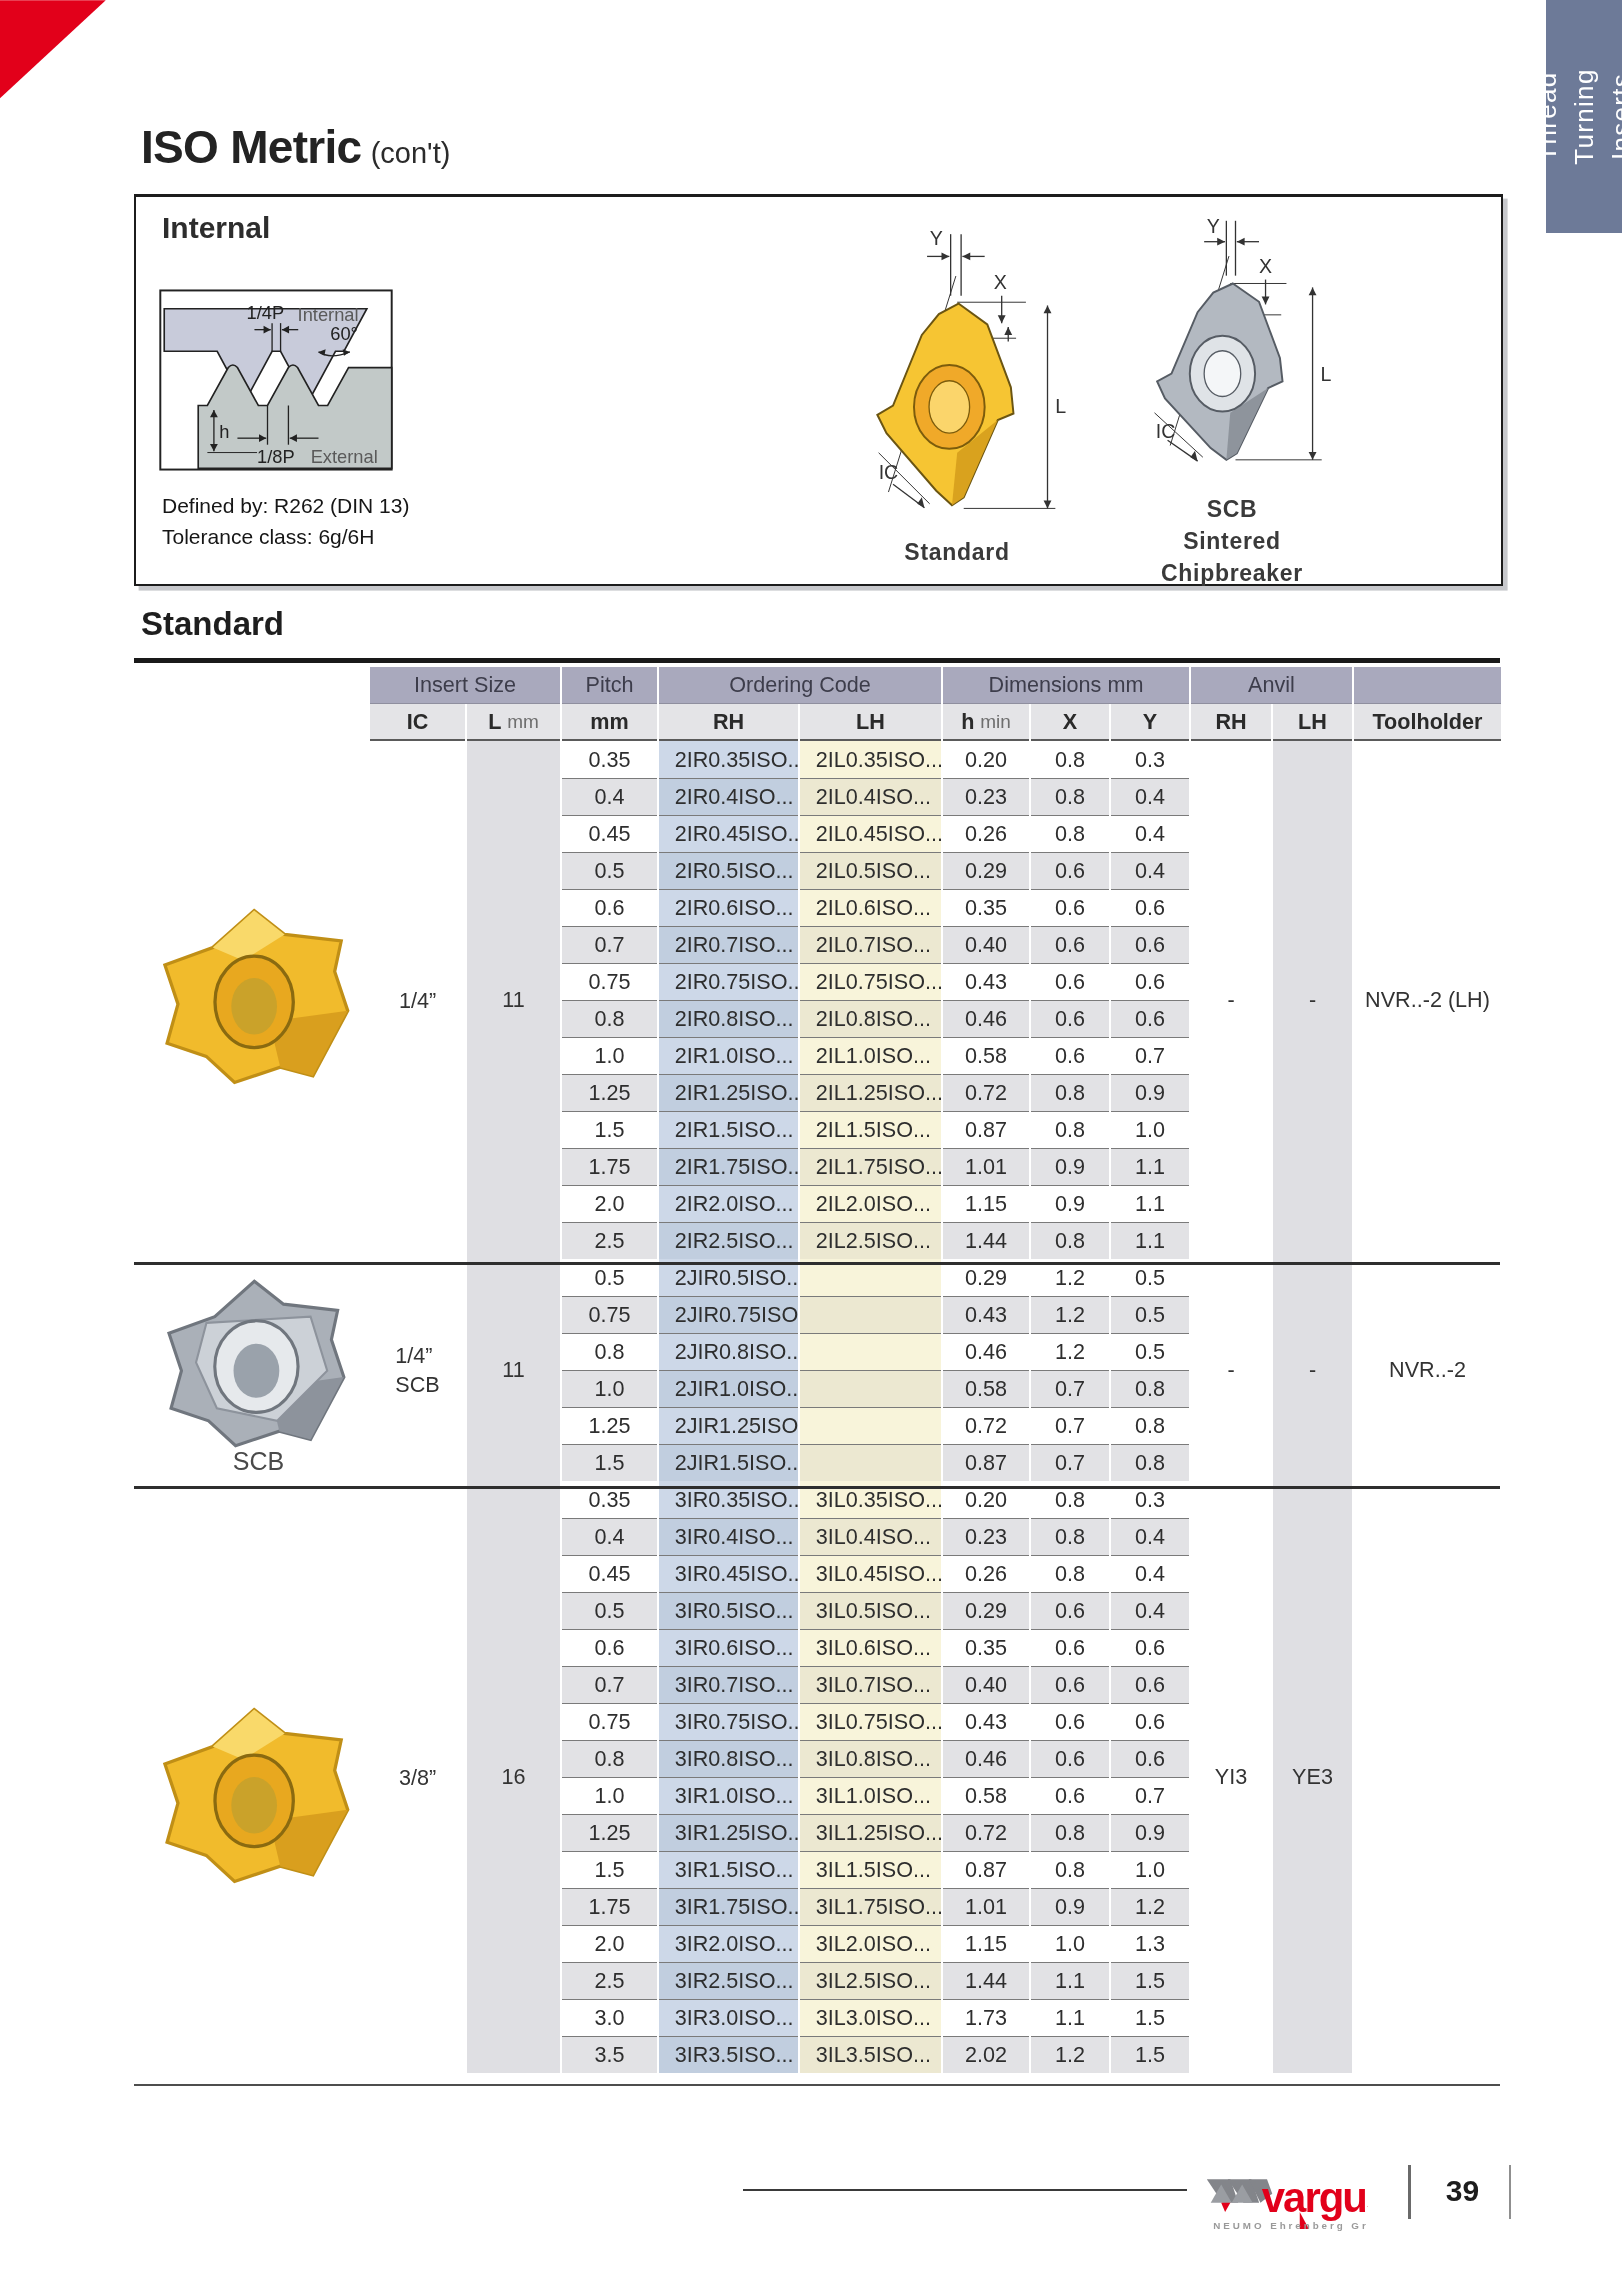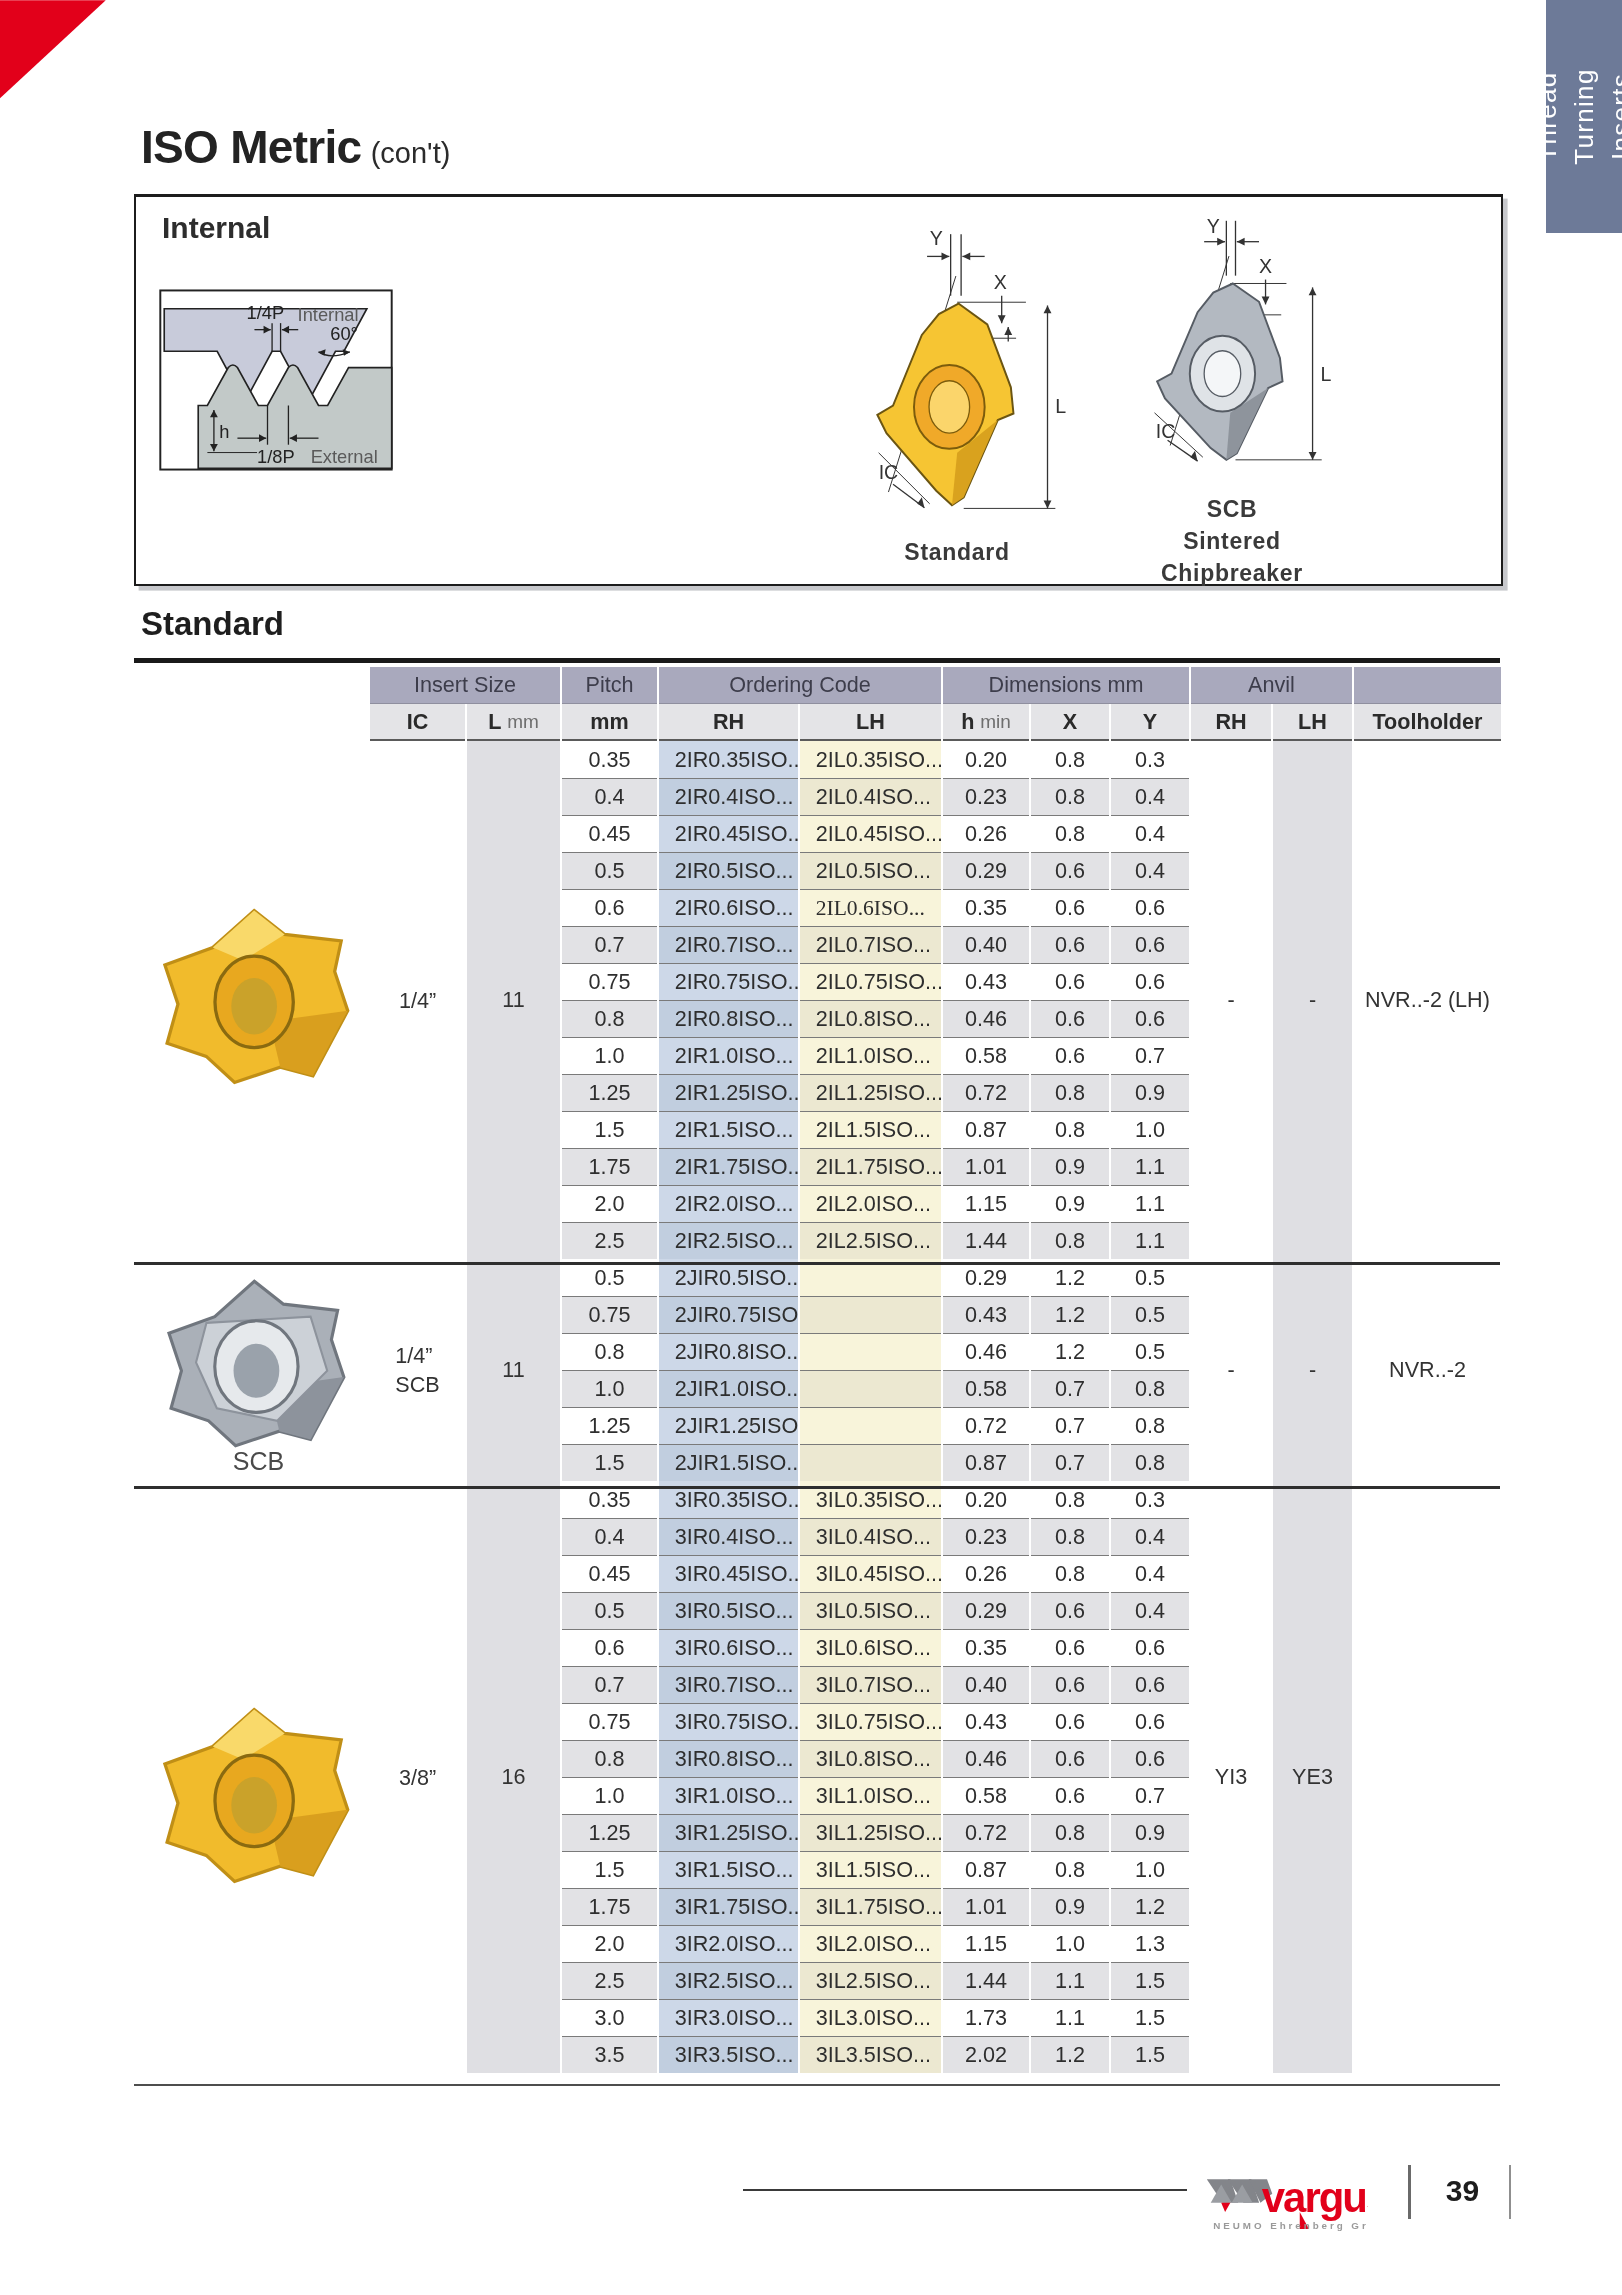--- a/index.html
+++ b/index.html
@@ -111,20 +111,22 @@
     <line x1="166" y1="178" x2="166" y2="238" stroke="#222" stroke-width="2"></line>
     <line x1="198" y1="178" x2="198" y2="238" stroke="#222" stroke-width="2"></line>
     <line x1="120" y1="228" x2="164" y2="228" stroke="#222" stroke-width="2"></line>
     <polygon points="164,228 153,222 153,234" fill="#222"></polygon>
     <line x1="244" y1="228" x2="200" y2="228" stroke="#222" stroke-width="2"></line>
     <polygon points="200,228 211,222 211,234" fill="#222"></polygon>
     <text x="150" y="266" font-size="28" fill="#222">1/8P</text>
     <text x="232" y="266" font-size="28" fill="#5a5a5a">External</text>
   </svg>
 
+  <div id="internal-notes" class="abs">Defined by: R262 (DIN 13)
+Tolerance class: 6g/6H</div>
 
   <svg class="abs" style="left:723px;top:19.6px" width="216" height="321" viewBox="0 0 330 490">
     <g stroke="#333" stroke-width="2">
       <line x1="148" y1="90" x2="45" y2="420" stroke-width="1.5"></line>
       <line x1="140" y1="26" x2="140" y2="120" stroke-width="2"></line>
       <line x1="156" y1="26" x2="156" y2="120" stroke-width="2"></line>
       <line x1="104" y1="60" x2="138" y2="60"></line>
         <polygon points="138,60 126,54 126,66" fill="#333" stroke="none"></polygon>
       <line x1="192" y1="60" x2="158" y2="60"></line>
         <polygon points="158,60 170,54 170,66" fill="#333" stroke="none"></polygon>
@@ -241,21 +243,21 @@
     <div class="cell st0 sep" style="grid-area: 5 / 7;">0.8</div>
     <div class="cell st0 sep" style="grid-area: 5 / 8;">0.4</div>
     <div class="cell st1 sep" style="grid-area: 6 / 3;">0.5</div>
     <div class="cell rh1 sep left" style="grid-area: 6 / 4;">2IR0.5ISO...</div>
     <div class="cell lh1 sep left" style="grid-area: 6 / 5;">2IL0.5ISO...</div>
     <div class="cell st1 sep" style="grid-area: 6 / 6;">0.29</div>
     <div class="cell st1 sep" style="grid-area: 6 / 7;">0.6</div>
     <div class="cell st1 sep" style="grid-area: 6 / 8;">0.4</div>
     <div class="cell st0 sep" style="grid-area: 7 / 3;">0.6</div>
     <div class="cell rh0 sep left" style="grid-area: 7 / 4;">2IR0.6ISO...</div>
-    <div class="cell lh0 sep left" style="grid-area: 7 / 5; font-family: Liberation Serif, serif;">2IL0.6ISO...</div>
+    <div class="cell lh0 sep left" style="grid-area: 7 / 5;">2IL0.6ISO...</div>
     <div class="cell st0 sep" style="grid-area: 7 / 6;">0.35</div>
     <div class="cell st0 sep" style="grid-area: 7 / 7;">0.6</div>
     <div class="cell st0 sep" style="grid-area: 7 / 8;">0.6</div>
     <div class="cell st1 sep" style="grid-area: 8 / 3;">0.7</div>
     <div class="cell rh1 sep left" style="grid-area: 8 / 4;">2IR0.7ISO...</div>
     <div class="cell lh1 sep left" style="grid-area: 8 / 5;">2IL0.7ISO...</div>
     <div class="cell st1 sep" style="grid-area: 8 / 6;">0.40</div>
     <div class="cell st1 sep" style="grid-area: 8 / 7;">0.6</div>
     <div class="cell st1 sep" style="grid-area: 8 / 8;">0.6</div>
     <div class="cell st0 sep" style="grid-area: 9 / 3;">0.75</div>

